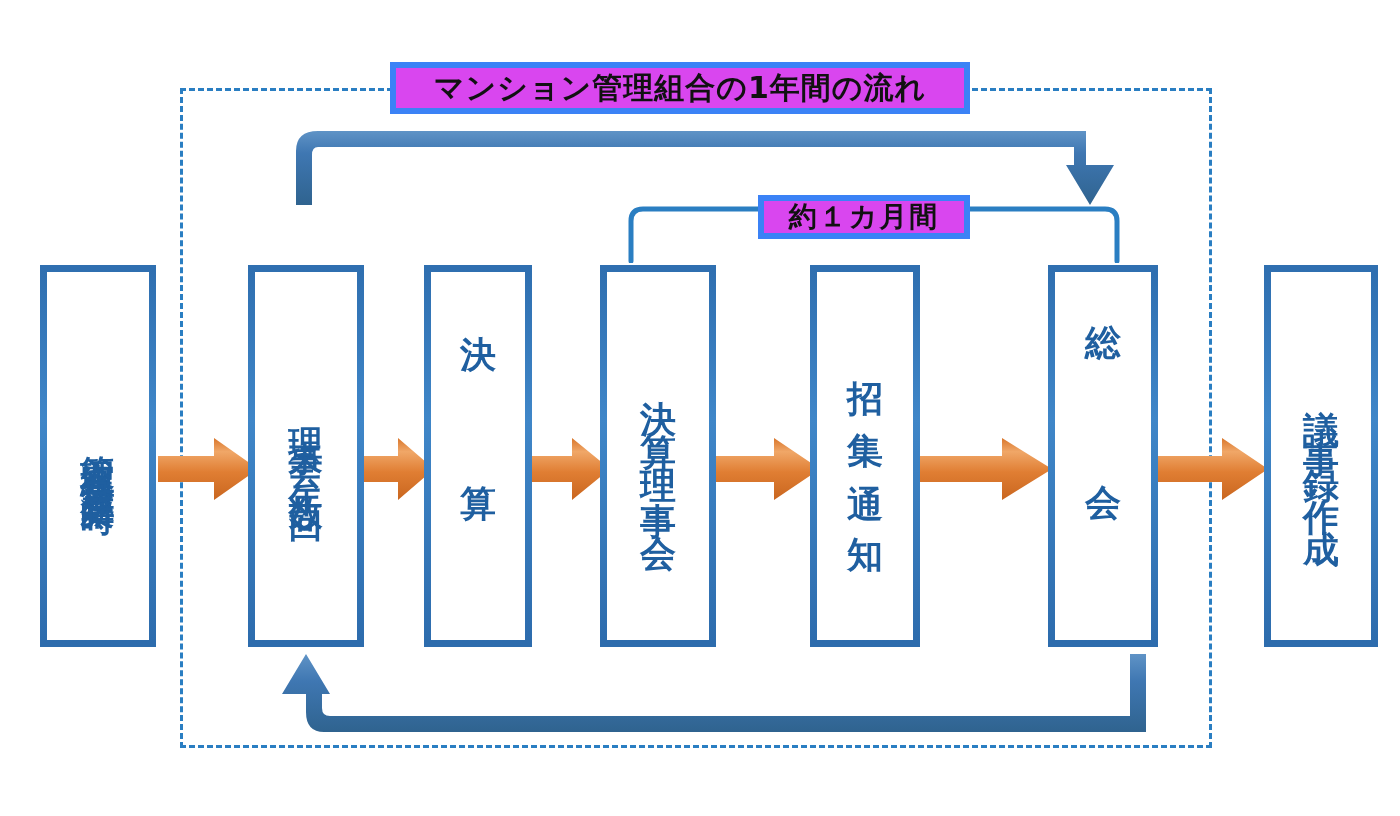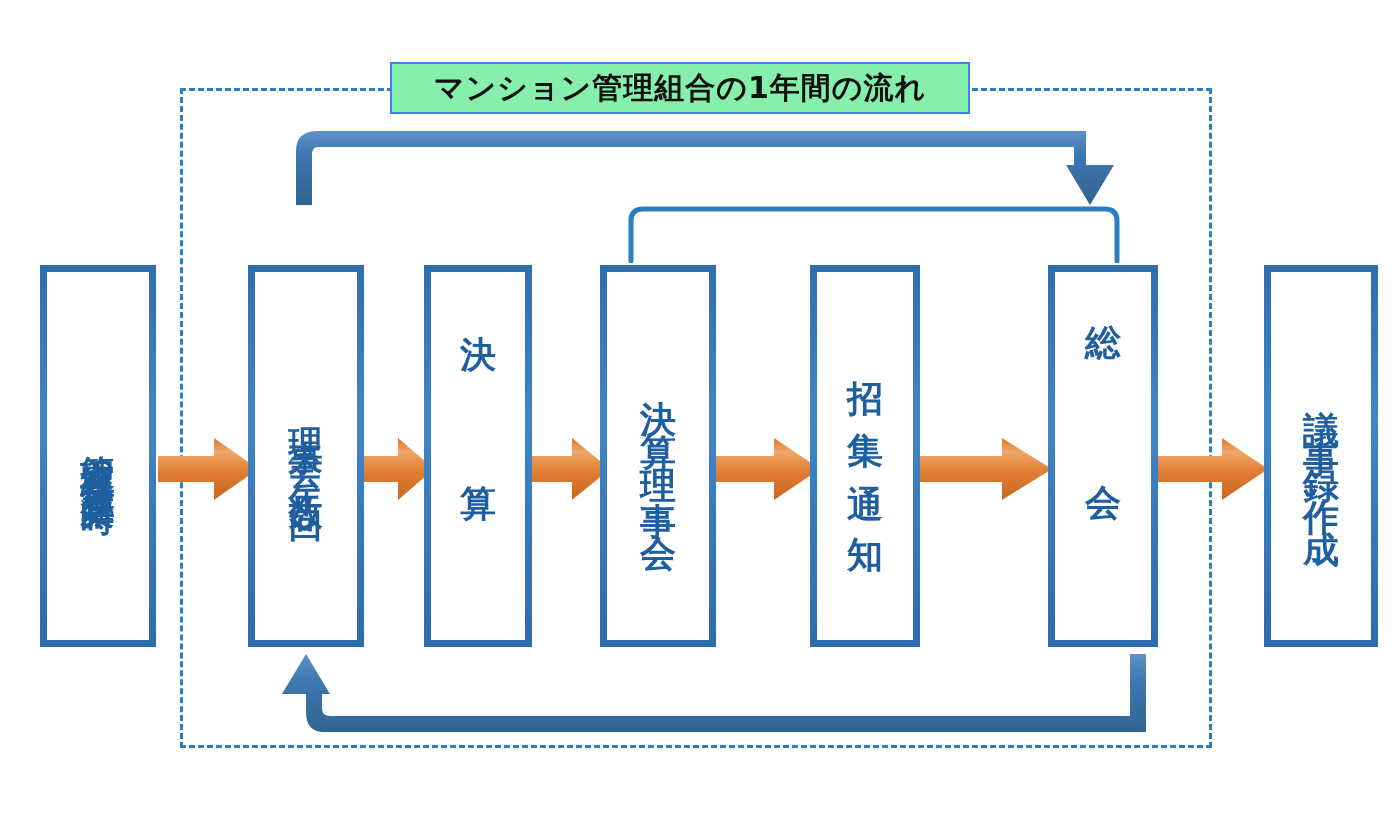--- a/index.html
+++ b/index.html
@@ -70,22 +70,22 @@
   .oarrow svg { display:block; width:100%; height:100%; }
 
   
   .bconn { position: absolute; }
   .bconn svg { display:block; }
 
   
   .labelbox {
     position: absolute;
     box-sizing: border-box;
-    background: #86efac;
-    border: 2px solid #3b82f6;
+    background: #d946ef;
+    border: 6px solid #3b82f6;
     display: flex;
     align-items: center;
     justify-content: center;
     color: #111111;
     font-weight: bold;
     font-family: "DejaVu Sans", "Liberation Sans", sans-serif;
     white-space: nowrap;
   }
 
   
@@ -255,14 +255,17 @@
   <div class="pbox" style="left:1264px; top:265px; width:114px; height:382px;">
     <div class="inner">
       <span class="vtext" style="font-size:36px; letter-spacing:30px;">議事録作成</span>
     </div>
   </div>
 
   <div class="labelbox" style="left:390px; top:62px; width:580px; height:52px; font-size:30px; letter-spacing:1px;">
     <span>マンション管理組合の1年間の流れ</span>
   </div>
 
+  <div class="labelbox" style="left:758px; top:195px; width:212px; height:44px; font-size:28px; letter-spacing:2px;">
+    <span>約１カ月間</span>
+  </div>
 
 </div>
 
 </body></html>

